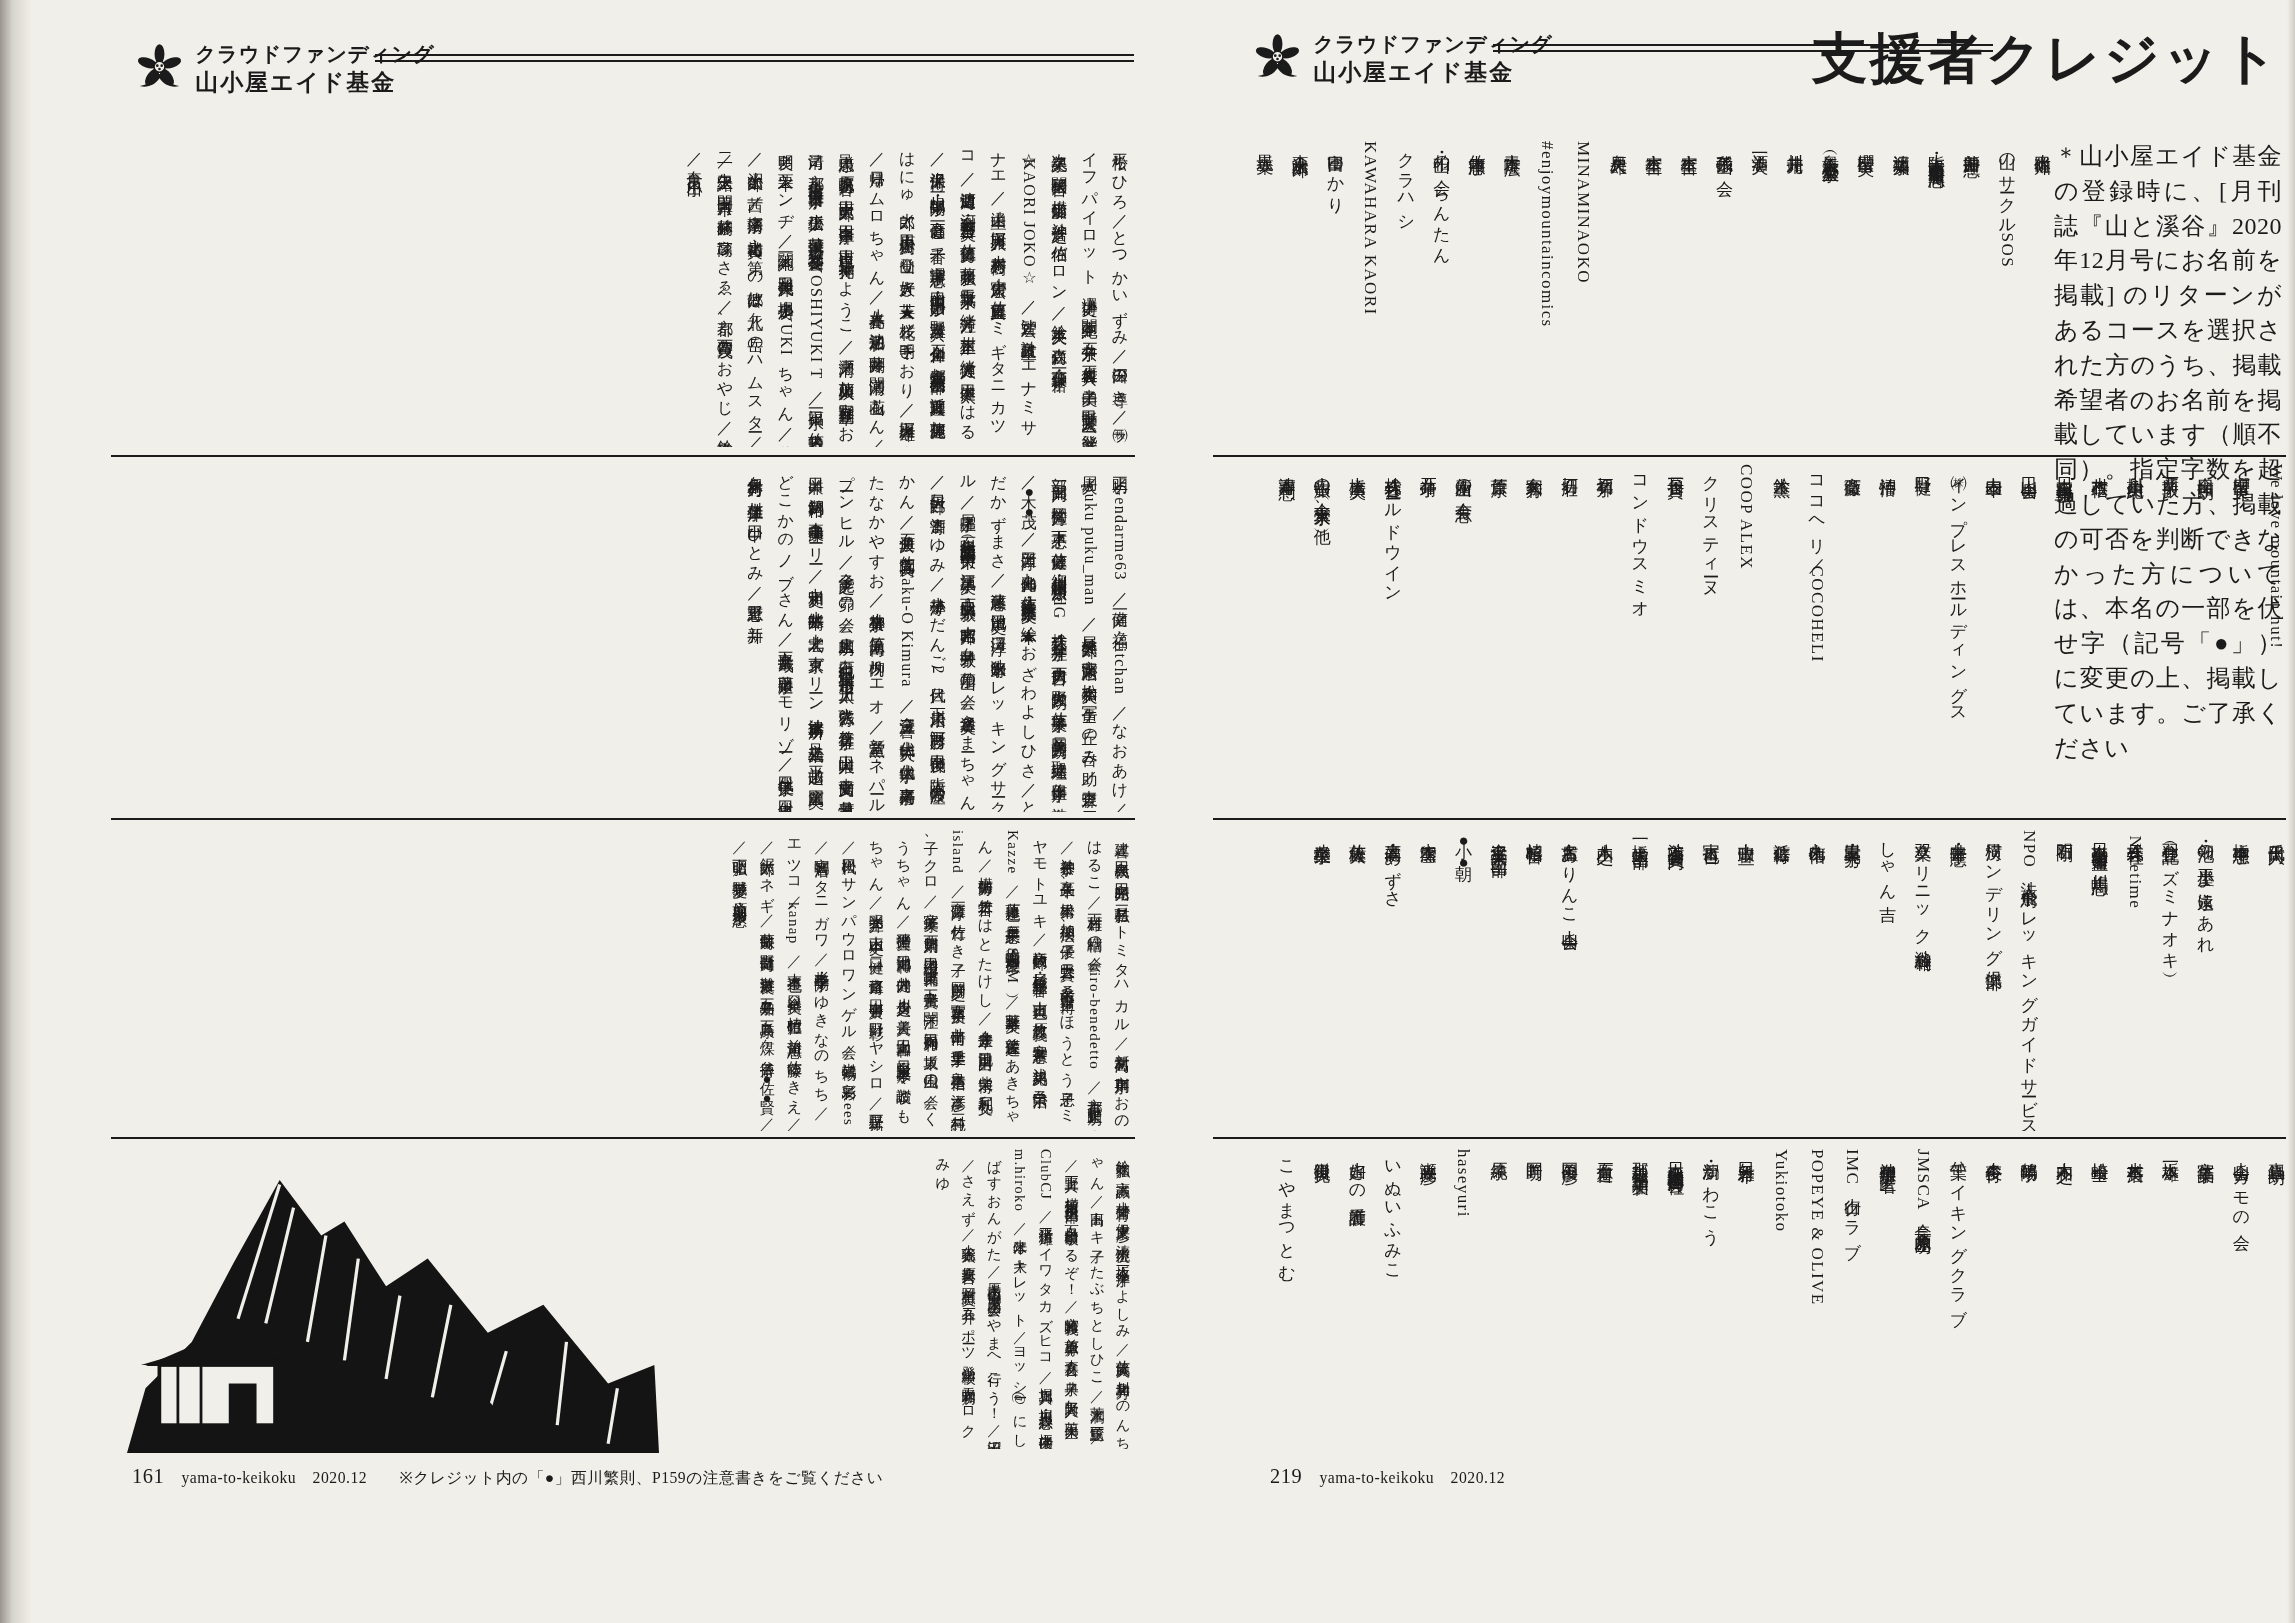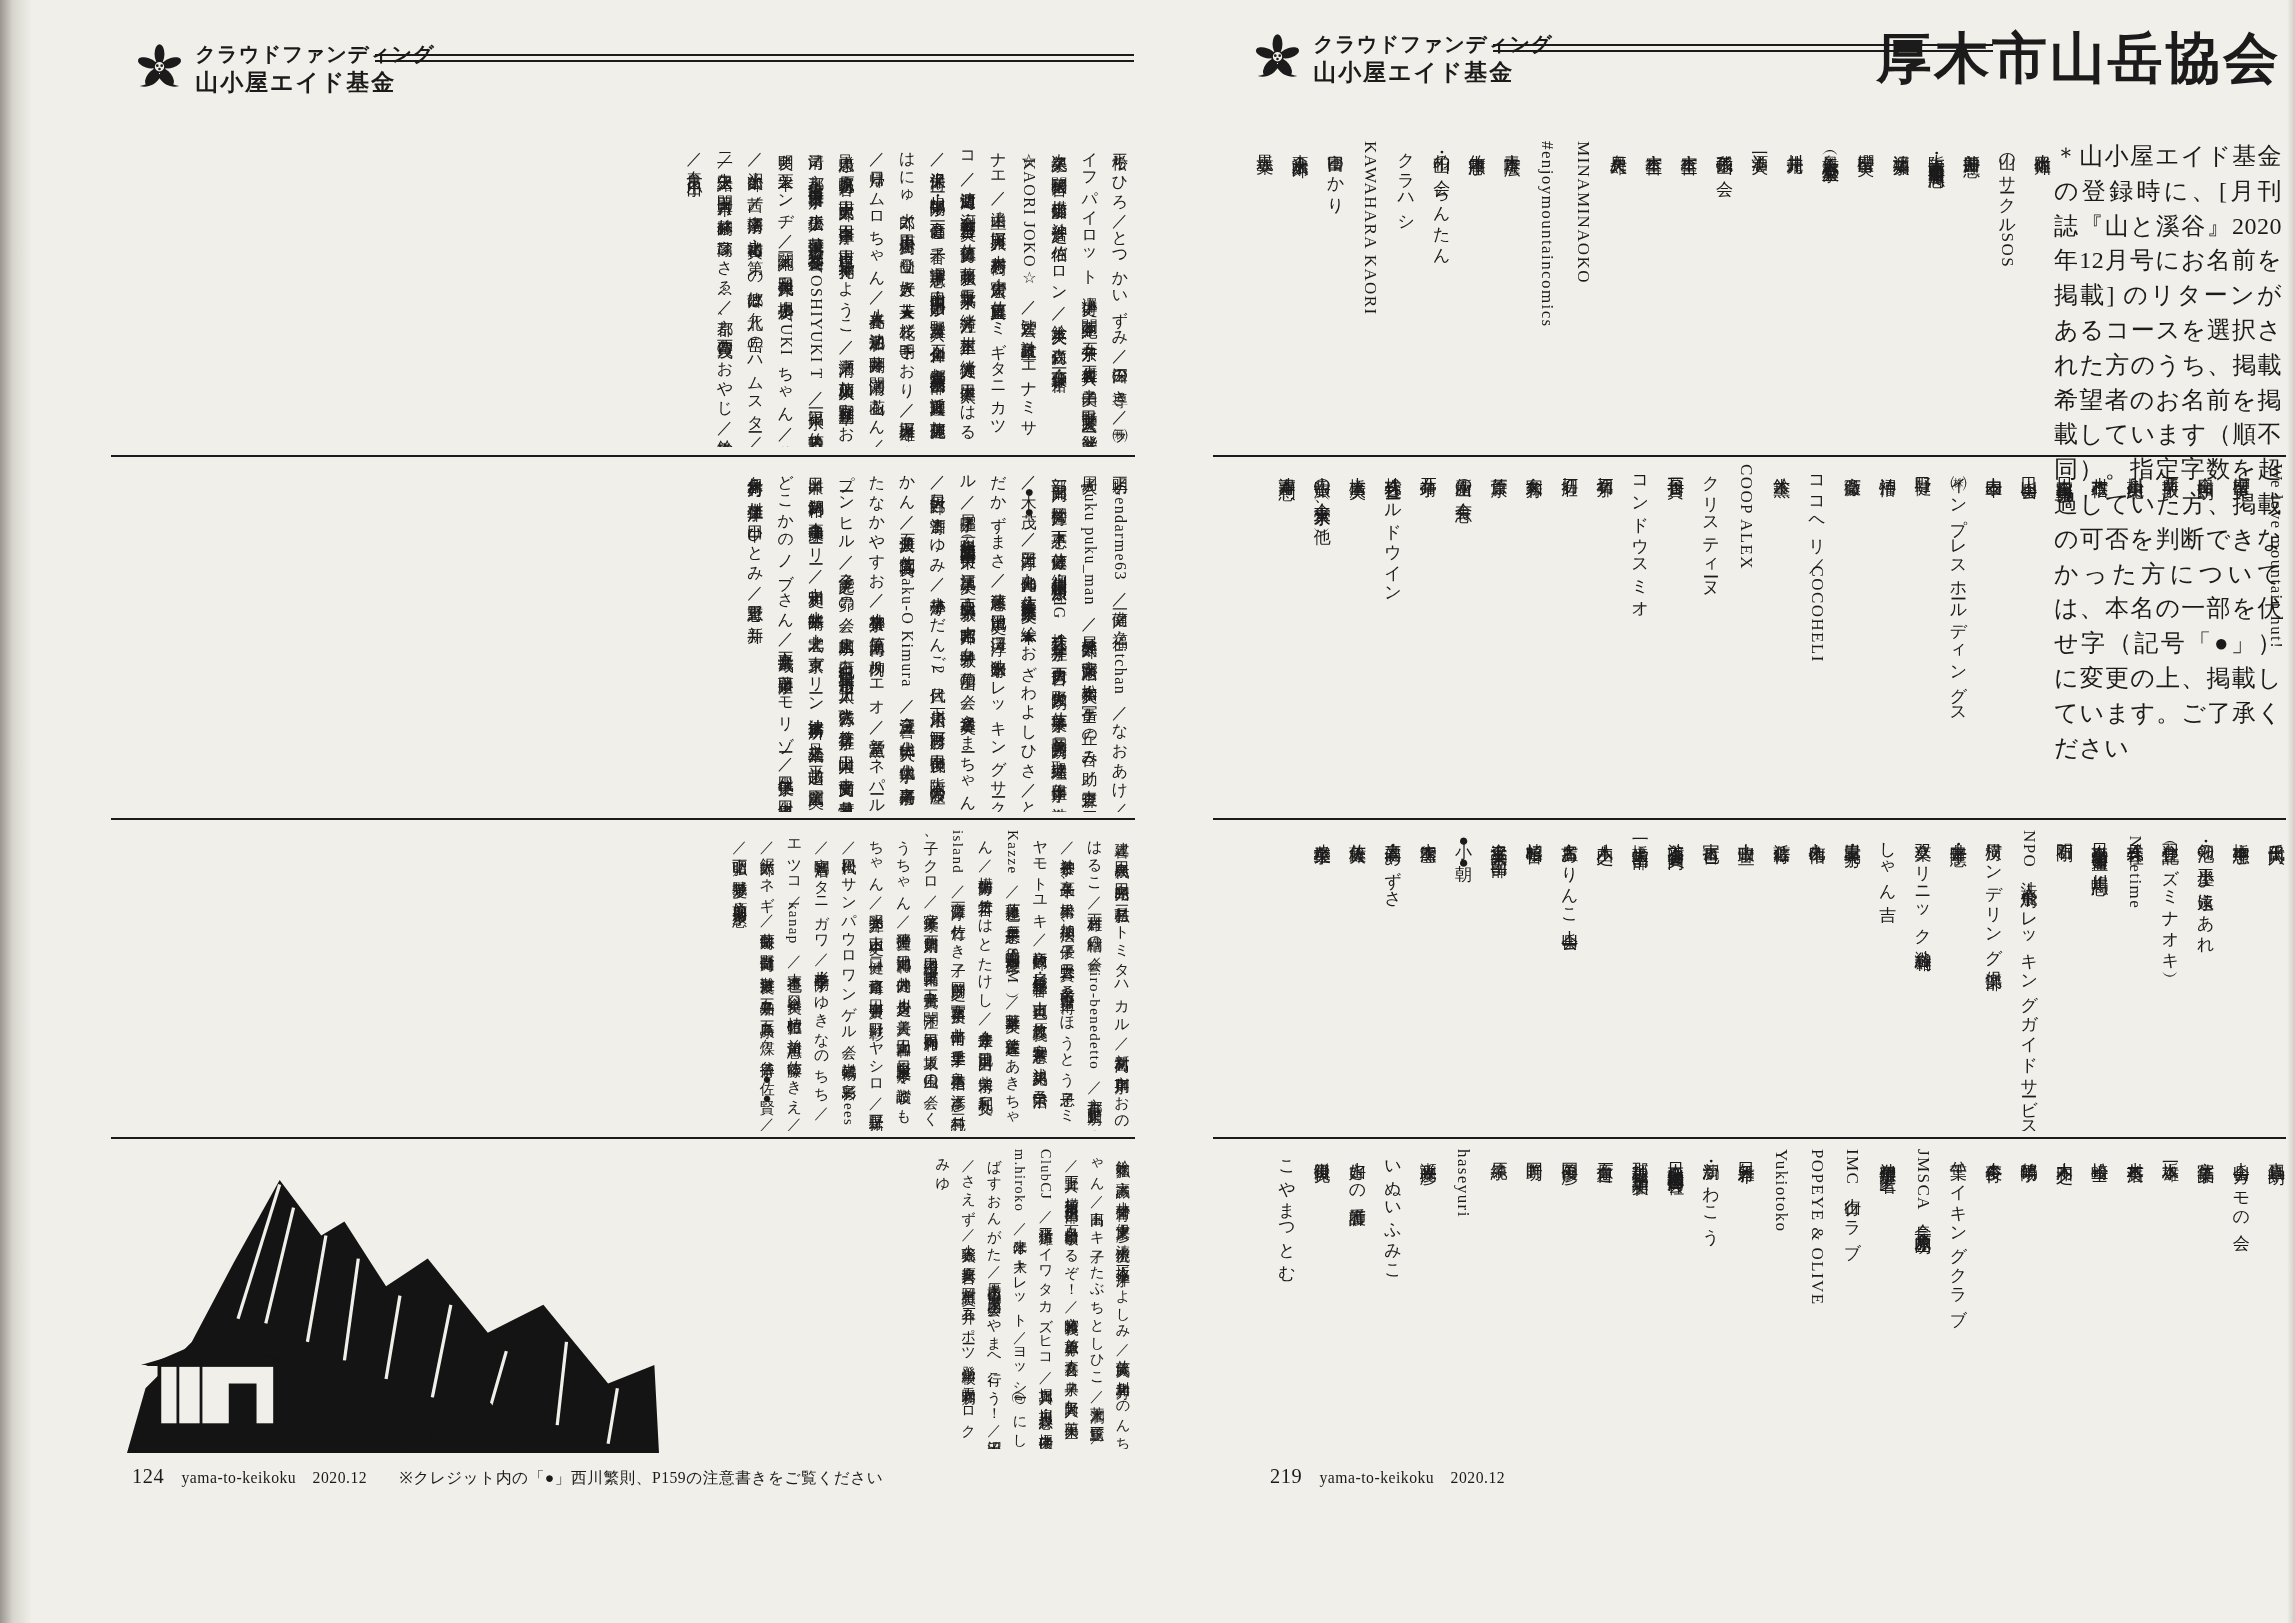--- a/index.html
+++ b/index.html
@@ -100,21 +100,21 @@
       <g stroke="#141414" stroke-width="7">
         <line x1="420" y1="600" x2="560" y2="600"></line>
           <line x1="600" y1="610" x2="840" y2="610"></line>
         <line x1="880" y1="600" x2="1020" y2="600"></line>
           <line x1="60" y1="590" x2="200" y2="590"></line>
       </g>
     </g>
   </svg>
 
   <div class="footer" style="left:132px;top:1465px;">
-    <span class="pno">124</span>
+    <span class="pno">161</span>
     <span class="mag">yama-to-keikoku</span>
     <span class="iss">2020.12</span>
     <span>※クレジット内の「●」西川繁則、P159の注意書きをご覧ください</span>
   </div>
 
   <div class="logo" style="left:1250px;top:32px;">
     <svg viewBox="0 0 100 100">
       <g fill="#1b1b1b">
         <ellipse cx="50" cy="22" rx="9" ry="18"></ellipse>
         <ellipse cx="50" cy="22" rx="9" ry="18" transform="rotate(72 50 45)"></ellipse>
@@ -127,21 +127,21 @@
           <circle cx="50" cy="49" r="2.4"></circle>
         <path d="M48 58 C 38 72, 26 78, 14 80 C 28 84, 42 78, 50 66 C 58 78, 72 84, 86 80 C 74 78, 62 72, 52 58 Z"></path>
       </g>
     </svg>
     <div class="logotxt">
       <div class="l1">クラウドファンディング</div>
       <div class="l2">山小屋エイド基金</div>
     </div>
   </div>
   <div class="dbl" style="left:1493px;top:44px;width:500px;"></div>
-  <div class="title" style="right:14px;top:22px;">厚木市山岳協会</div>
+  <div class="title" style="right:14px;top:22px;">支援者クレジット</div>
 
   <div class="note" style="left:2054px;top:139px;width:228px;">＊山小屋エイド基金の登録時に、[月刊誌『山と溪谷』2020年12月号にお名前を掲載] のリターンがあるコースを選択された方のうち、掲載希望者のお名前を掲載しています（順不同）。指定字数を超過していた方、掲載の可否を判断できなかった方については、本名の一部を伏せ字（記号「●」）に変更の上、掲載しています。ご了承ください</div>
 
   <div class="vband" style="left:1213px;top:141px;width:839px;height:306px;">
       <div class="vname">水田佐知</div>
       <div class="vname">山のサークル SOS</div>
       <div class="vname">新井田理恵</div>
       <div class="vname">大阪・大東市山岳連盟有志一同</div>
       <div class="vname">渡辺美知子</div>
       <div class="vname">櫻田智美</div>

